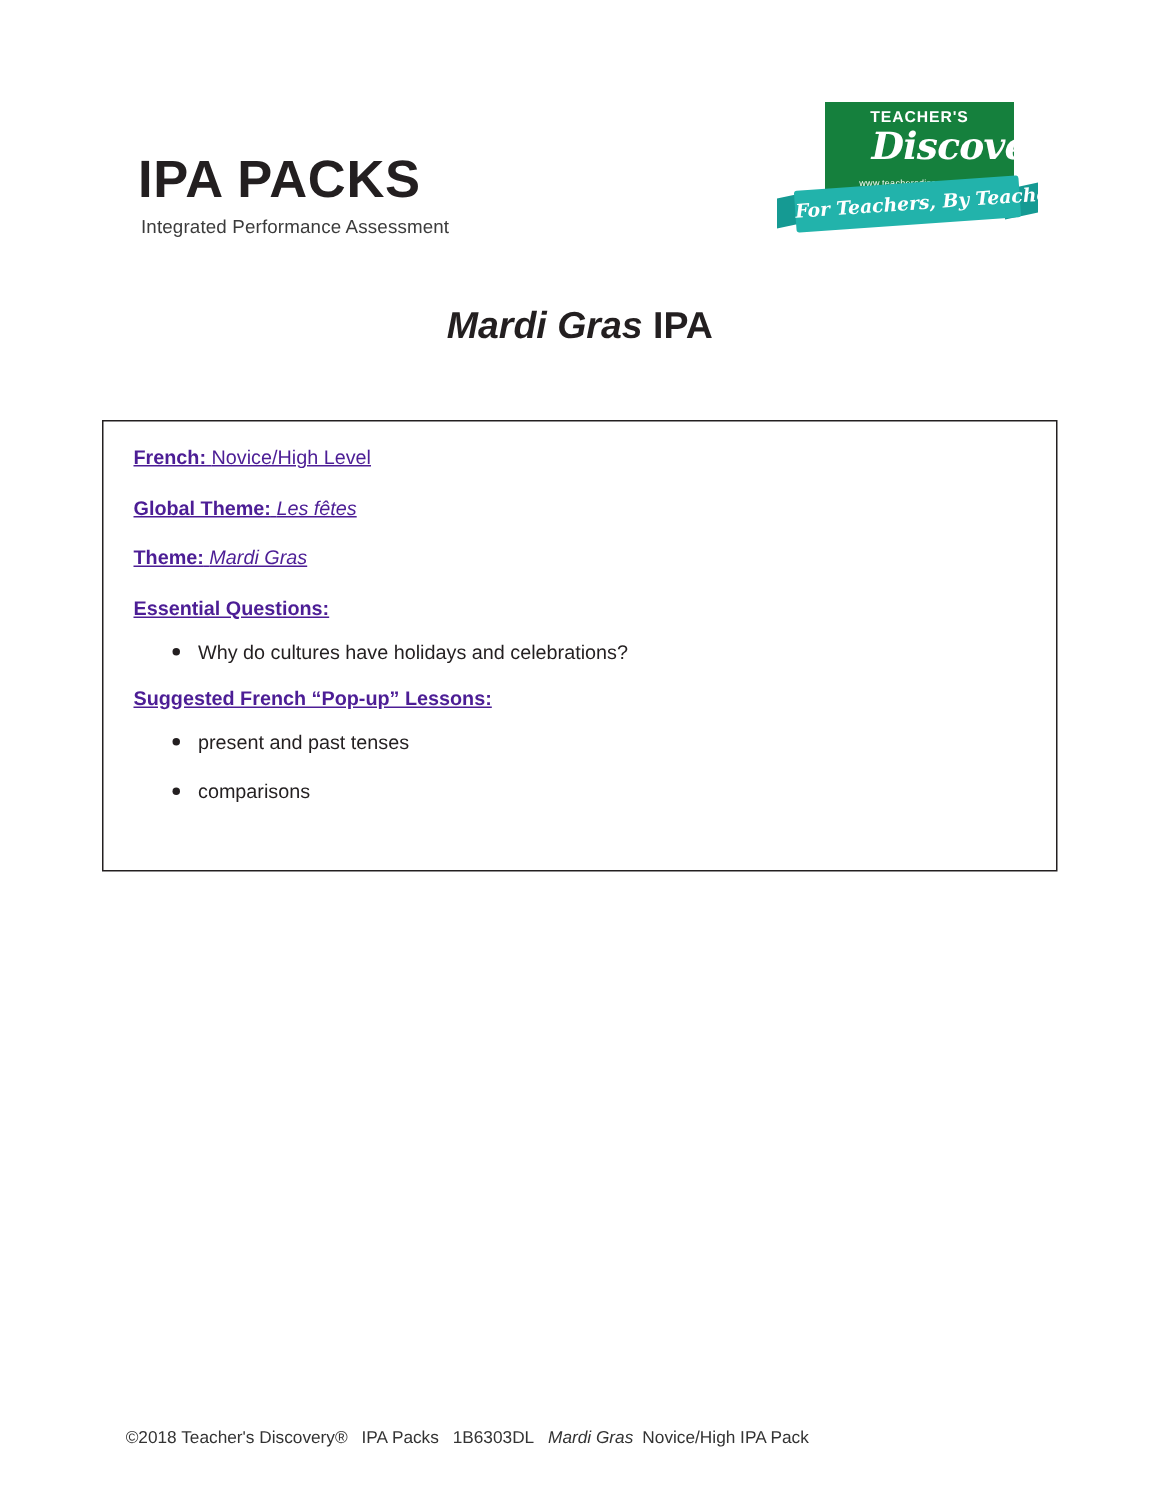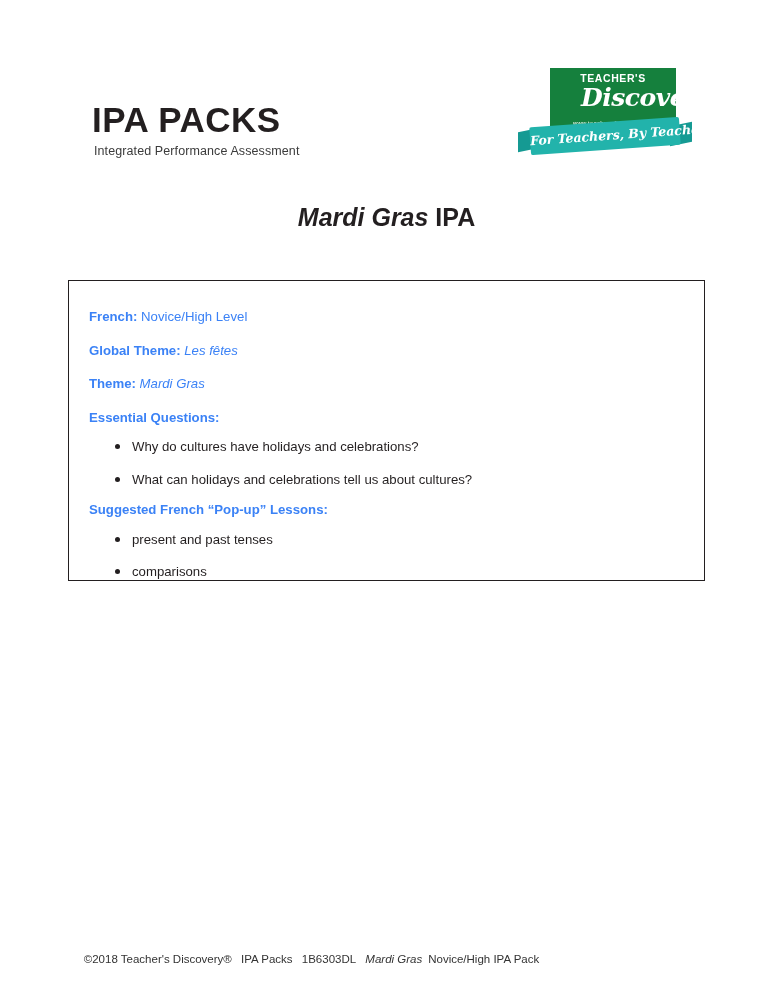--- a/index.html
+++ b/index.html
@@ -175,23 +175,24 @@
     width: 637px;
     height: 301px;
     border: 1px solid #231f20;
     box-sizing: border-box;
   }
   .info-inner {
     padding: 16px 20px 0 20px;
   }
   .row {
     font-size: 13.2px;
-    color: #3b82f6;
-    margin: 12px 0 17px 0;
+    color: #4c1d95;
+    margin: 0 0 17px 0;
     line-height: 1.25;
+    text-decoration: underline;
   }
   .row .lbl {
     font-weight: bold;
   }
   .row .val-ital {
     font-style: italic;
   }
   .row.eq-head {
     margin-bottom: 13px;
   }
@@ -279,24 +280,20 @@
       </div>
 
       <div class="row eq-head">
         <span class="lbl">Essential Questions:</span>
       </div>
 
       <ul class="bullets">
         <li>
           <span class="dot"></span>
           <span>Why do cultures have holidays and celebrations?</span>
-        </li>
-        <li>
-          <span class="dot"></span>
-          <span>What can holidays and celebrations tell us about cultures?</span>
         </li>
       </ul>
 
       <div class="row eq-head">
         <span class="lbl">Suggested French “Pop-up” Lessons:</span>
       </div>
 
       <ul class="bullets">
         <li>
           <span class="dot"></span>

